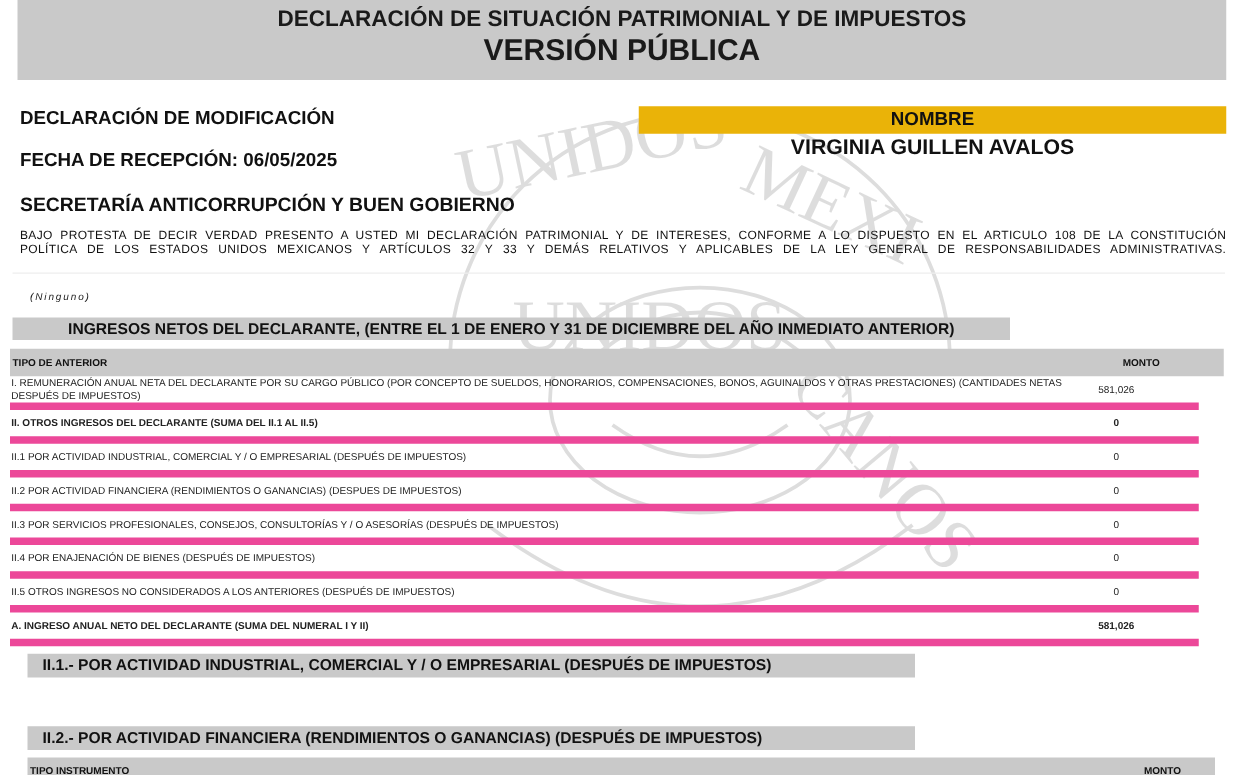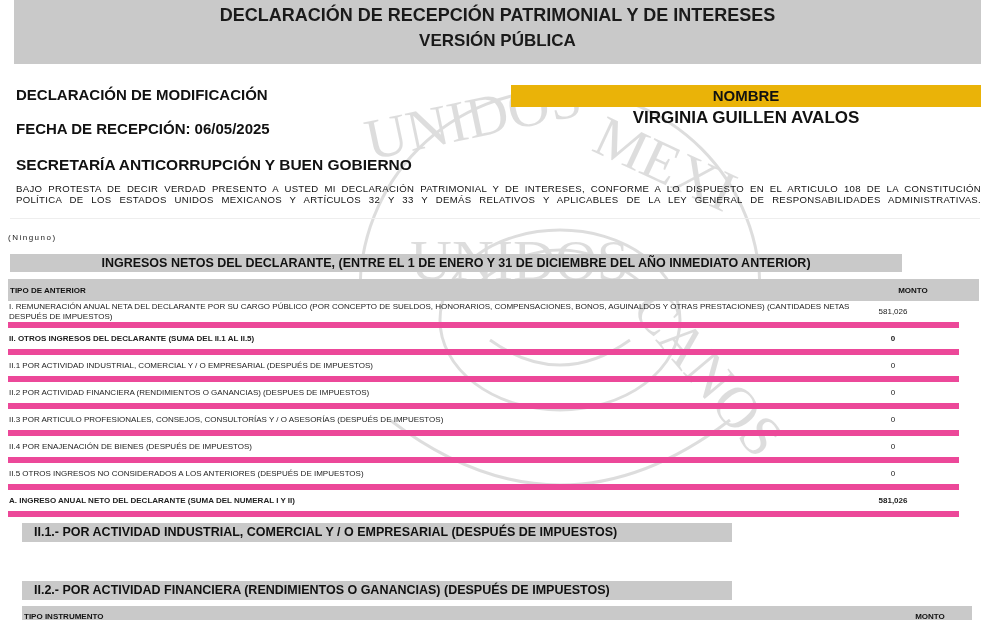--- a/index.html
+++ b/index.html
@@ -11,21 +11,21 @@
       pointer-events: none; opacity: 0.13; z-index: 0;
     }
     .page { position: relative; z-index: 1; }
 
     .header-band {
       position: absolute; left: 14px; top: -12px; width: 967px; height: 76px;
       background: #c9c9c9; text-align: center;
     }
     .header-band .l1 { font-weight: bold; font-size: 18px; line-height: 20px; margin-top: -6px; color: #1a1a1a; }
     .header-band .l2 { font-weight: bold; font-size: 18px; line-height: 26px; color: #1a1a1a; }
-    .header-band .l3 { font-weight: bold; font-size: 17px; line-height: 26px; color: #1a1a1a; }
+    .header-band .l3 { font-weight: bold; font-size: 24px; line-height: 26px; color: #1a1a1a; }
 
     .decl-type { position: absolute; left: 16px; top: 86px; font-weight: bold; font-size: 15px; }
     .fecha { position: absolute; left: 16px; top: 120px; font-weight: bold; font-size: 15px; }
     .secretaria { position: absolute; left: 16px; top: 156px; font-weight: bold; font-size: 15.5px; }
 
     .nombre-band {
       position: absolute; left: 511px; top: 85px; width: 470px; height: 22px;
       background: #eab308; text-align: center; font-weight: bold; font-size: 15px; line-height: 22px;
     }
     .nombre-value {
@@ -33,24 +33,24 @@
       font-weight: bold; font-size: 17px;
     }
 
     .protesta {
       position: absolute; left: 16px; top: 183px; width: 965px;
       font-size: 9.6px; line-height: 11px; text-align: justify; text-align-last: justify; letter-spacing: 0.3px;
     }
     .protesta .p2 { text-align-last: justify; }
     .thin-sep { position: absolute; left: 10px; top: 218px; width: 970px; height: 1px; background: #eeeeee; }
 
-    .ninguno { position: absolute; left: 8px; top: 233px; font-size: 8px; letter-spacing: 1.5px; color: #222; }
+    .ninguno { position: absolute; left: 24px; top: 233px; font-size: 8px; letter-spacing: 1.5px; color: #222; font-style: italic; }
 
     .section-band {
-      position: absolute; left: 10px; top: 254px; width: 892px; height: 18px;
+      position: absolute; left: 10px; top: 254px; width: 798px; height: 18px;
       background: #c9c9c9; text-align: center; font-weight: bold; font-size: 12.5px; line-height: 18px;
     }
 
     .table { position: absolute; left: 8px; top: 279px; width: 971px; }
     .thead {
       height: 22px; background: #c9c9c9; display: flex; align-items: center;
       font-weight: bold; font-size: 8px;
     }
     .thead .c1 { flex: 1; padding-left: 2px; }
     .thead .c2 { width: 100px; text-align: center; padding-right: 32px; }
@@ -94,21 +94,21 @@
     <text x="260" y="60" transform="rotate(25 260 60)">MEXI</text>
     <text x="80" y="190">UNIDOS</text>
     <text x="300" y="220" transform="rotate(50 300 220)">CANOS</text>
   </g>
 </svg>
 
 <div class="page">
 
   <div class="header-band">
     <div class="l1">SECRETARÍA ANTICORRUPCIÓN Y BUEN GOBIERNO</div>
-    <div class="l2">DECLARACIÓN DE RECEPCIÓN PATRIMONIAL Y DE INTERESES</div>
+    <div class="l2">DECLARACIÓN DE SITUACIÓN PATRIMONIAL Y DE IMPUESTOS</div>
     <div class="l3">VERSIÓN PÚBLICA</div>
   </div>
 
   <div class="decl-type">DECLARACIÓN DE MODIFICACIÓN</div>
   <div class="fecha">FECHA DE RECEPCIÓN: 06/05/2025</div>
   <div class="secretaria">SECRETARÍA ANTICORRUPCIÓN Y BUEN GOBIERNO</div>
 
   <div class="nombre-band">NOMBRE</div>
   <div class="nombre-value">VIRGINIA GUILLEN AVALOS</div>
 
@@ -138,21 +138,21 @@
       </div>
       <div class="row h1">
         <div class="c1">II.1 POR ACTIVIDAD INDUSTRIAL, COMERCIAL Y / O EMPRESARIAL (DESPUÉS DE IMPUESTOS)</div>
         <div class="c2">0</div>
       </div>
       <div class="row h1">
         <div class="c1">II.2 POR ACTIVIDAD FINANCIERA (RENDIMIENTOS O GANANCIAS) (DESPUES DE IMPUESTOS)</div>
         <div class="c2">0</div>
       </div>
       <div class="row h1">
-        <div class="c1">II.3 POR ARTICULO PROFESIONALES, CONSEJOS, CONSULTORÍAS Y / O ASESORÍAS (DESPUÉS DE IMPUESTOS)</div>
+        <div class="c1">II.3 POR SERVICIOS PROFESIONALES, CONSEJOS, CONSULTORÍAS Y / O ASESORÍAS (DESPUÉS DE IMPUESTOS)</div>
         <div class="c2">0</div>
       </div>
       <div class="row h1">
         <div class="c1">II.4 POR ENAJENACIÓN DE BIENES (DESPUÉS DE IMPUESTOS)</div>
         <div class="c2">0</div>
       </div>
       <div class="row h1">
         <div class="c1">II.5 OTROS INGRESOS NO CONSIDERADOS A LOS ANTERIORES (DESPUÉS DE IMPUESTOS)</div>
         <div class="c2">0</div>
       </div>

